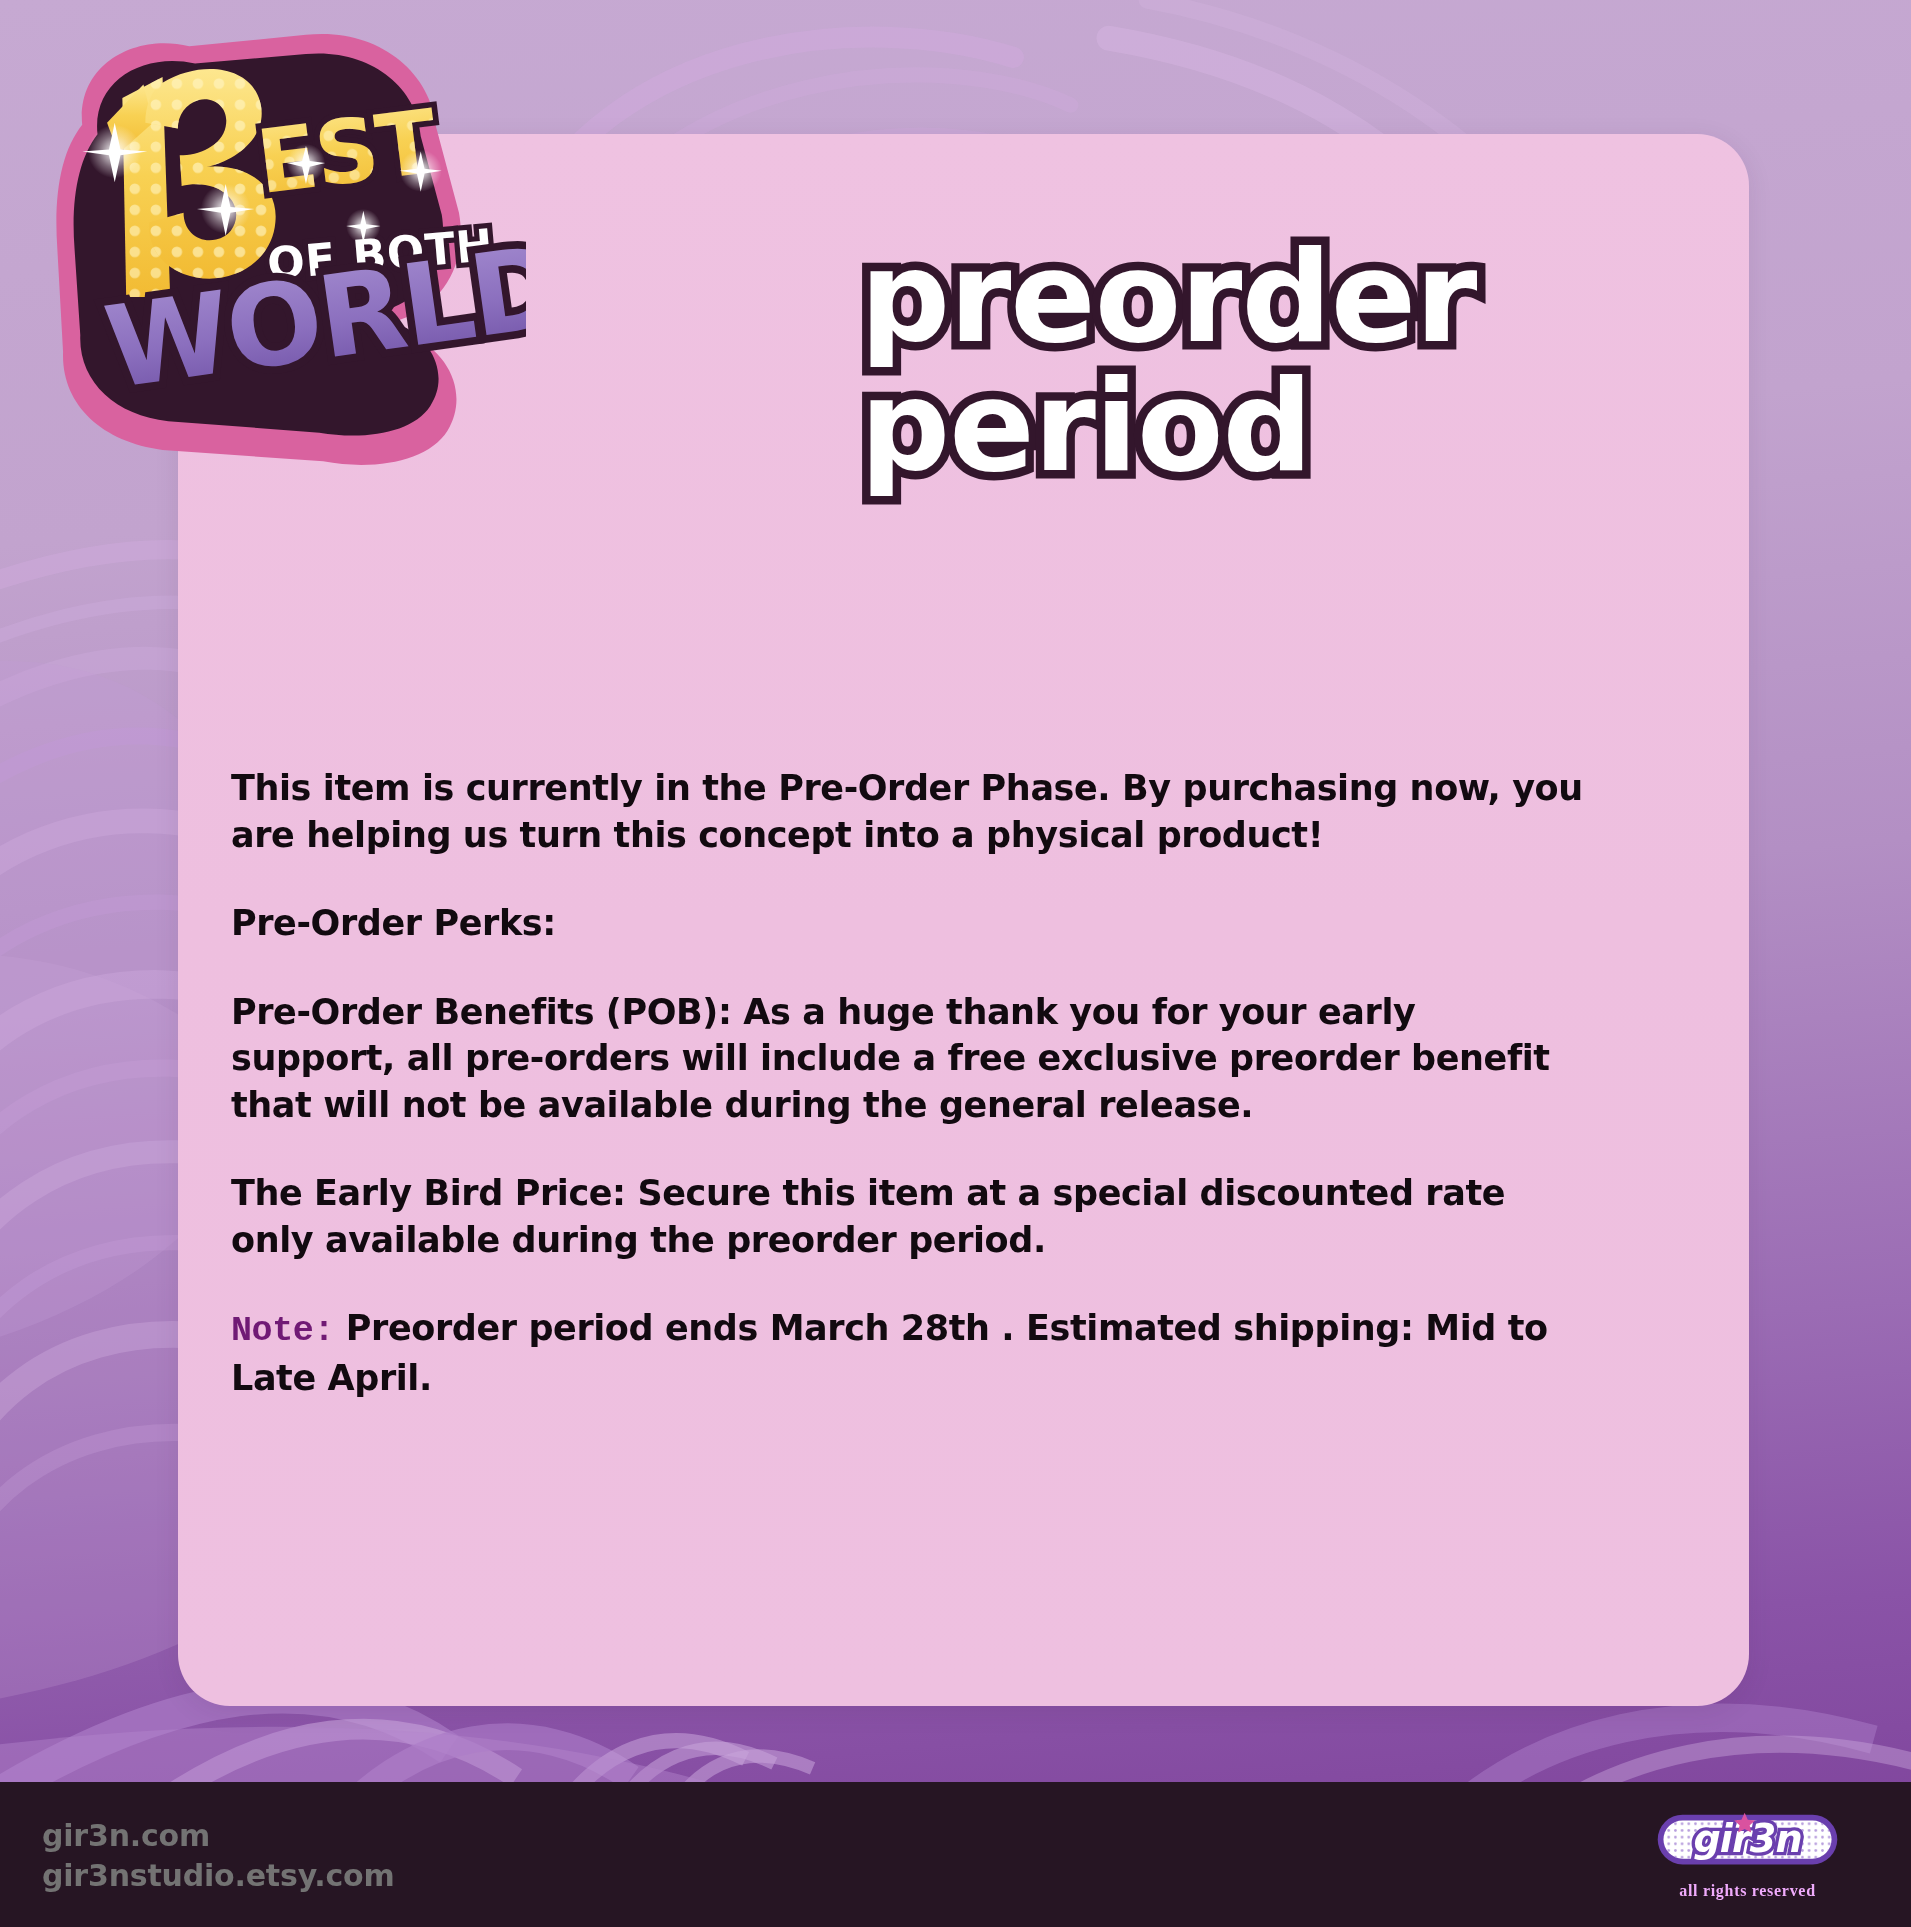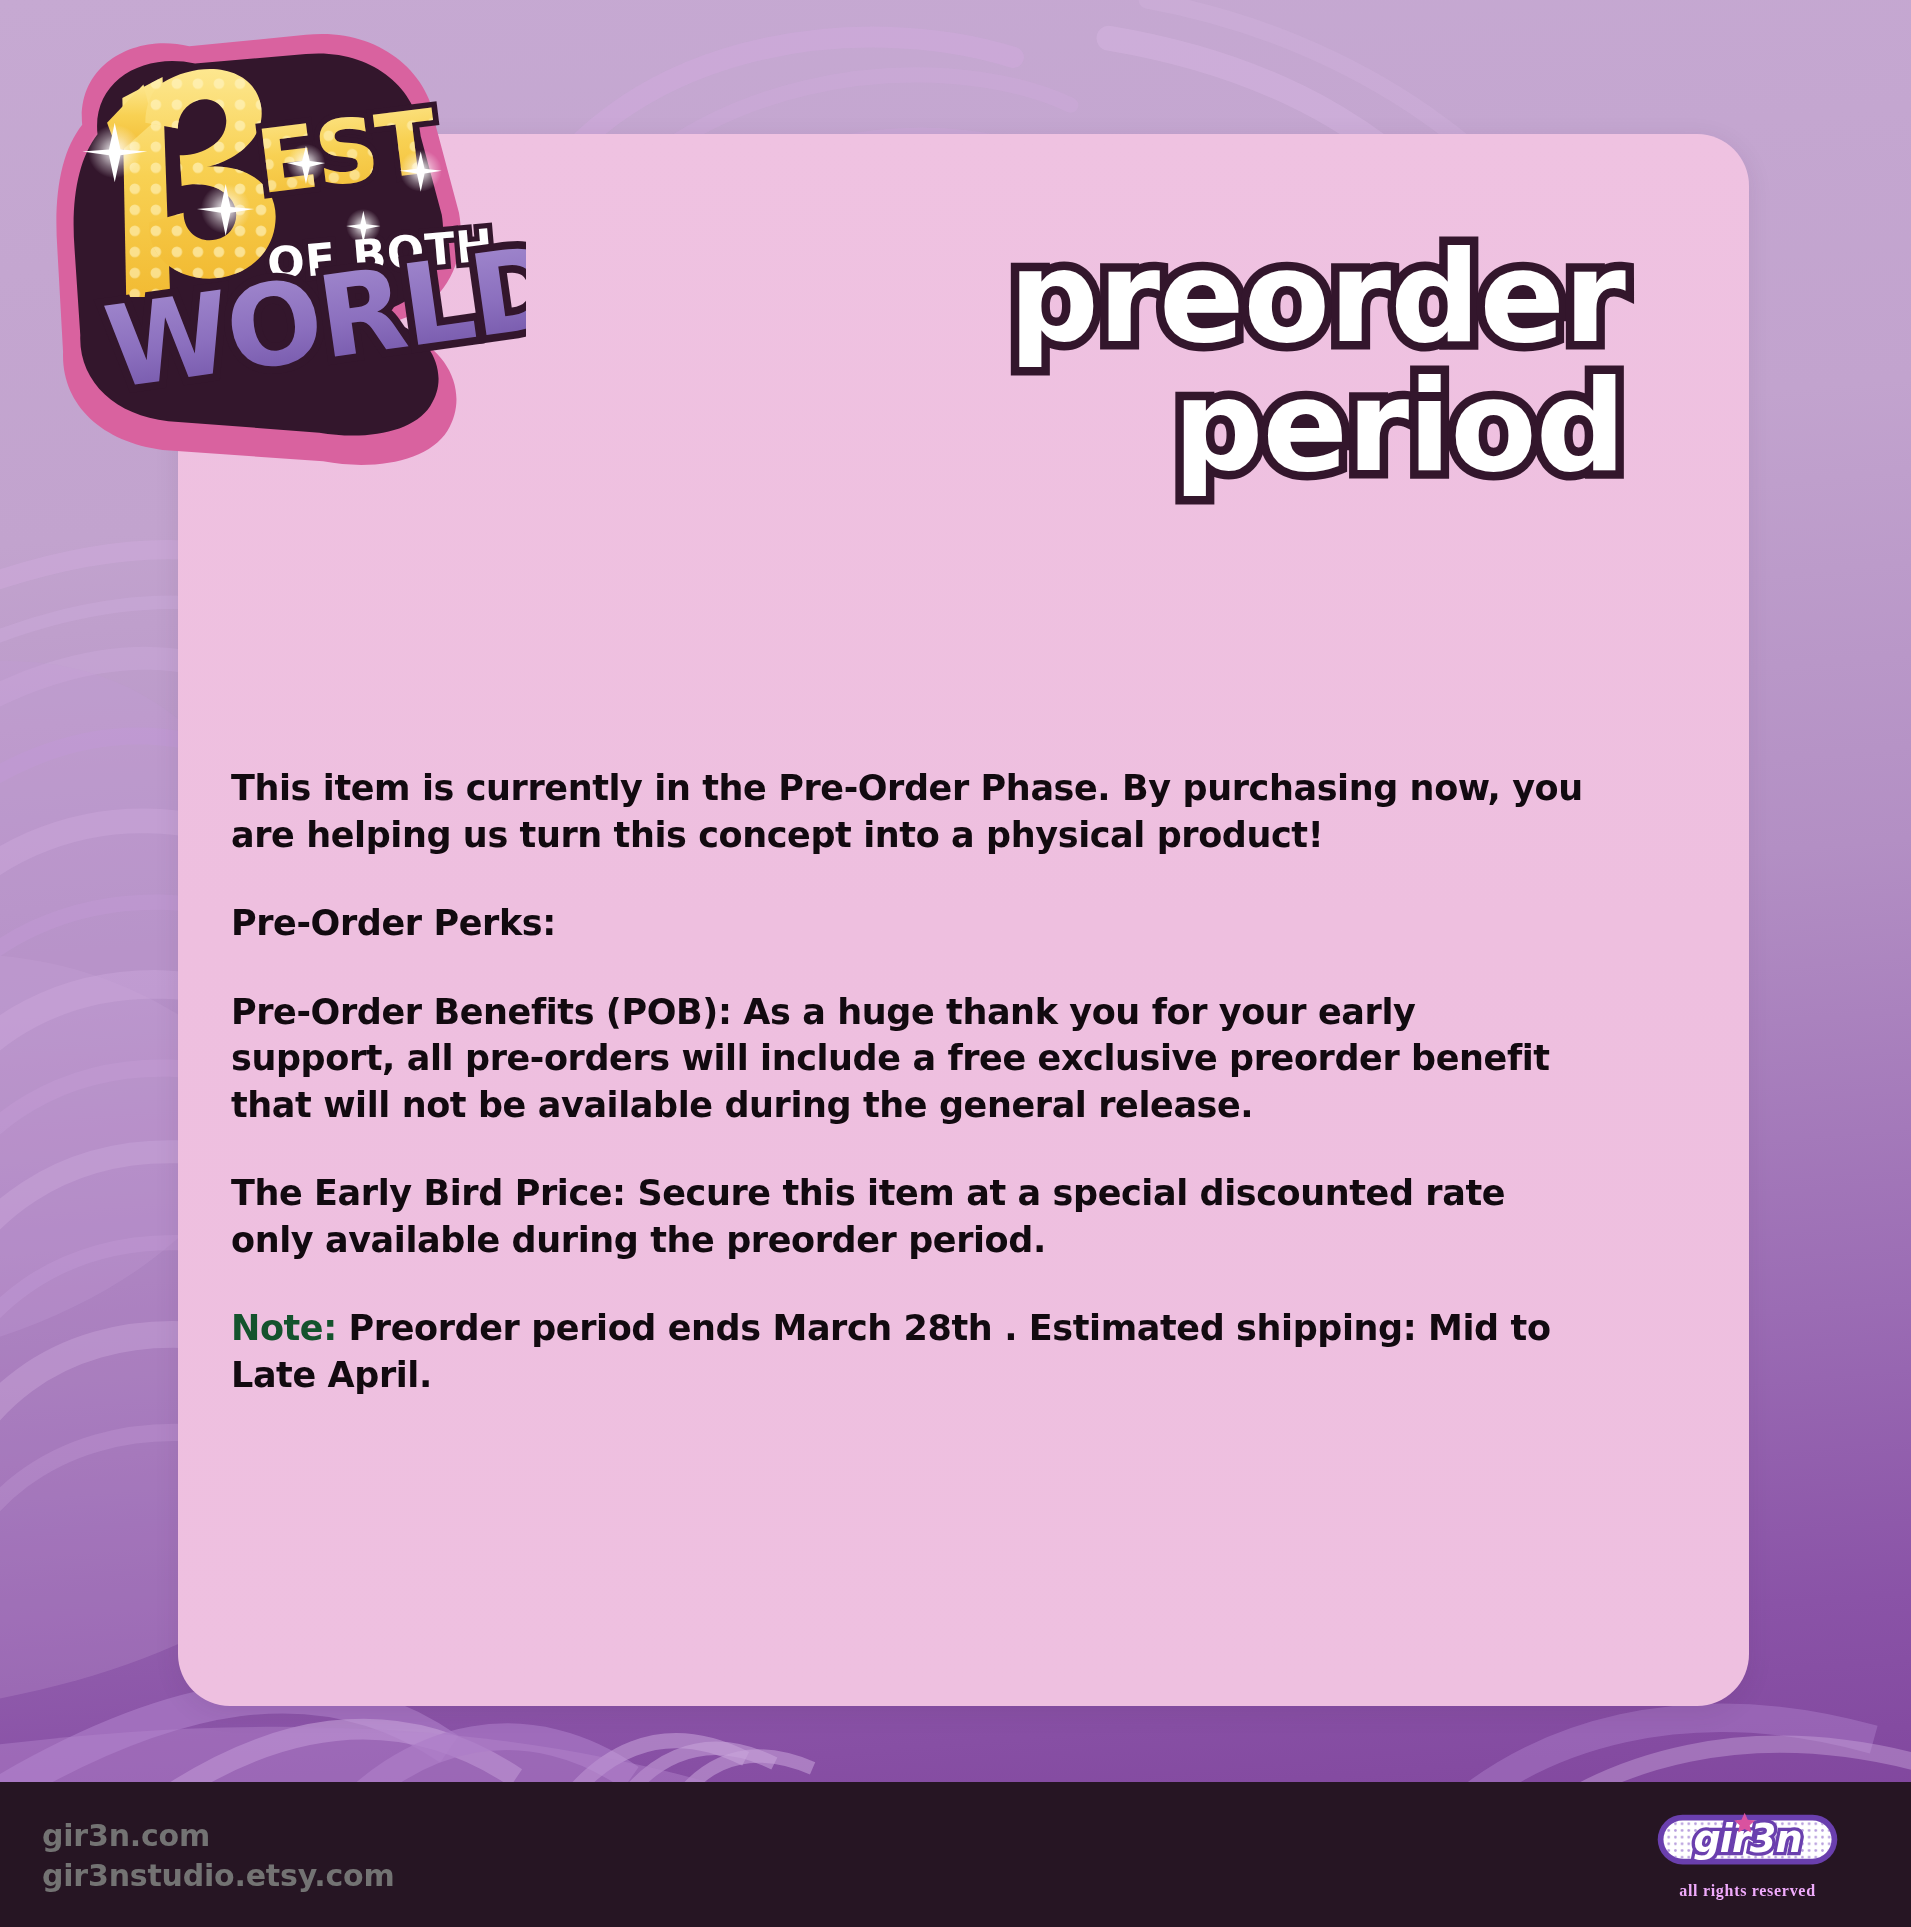--- a/index.html
+++ b/index.html
@@ -42,21 +42,21 @@
     z-index:6;
     pointer-events:none;
   }
   .logo svg{width:100%;height:100%;display:block;}
 
   
   .headline{
     position:absolute;
     left:860px;top:234px;
     width:765px;
-    text-align:right;
+    text-align:left;
     z-index:5;
   }
   .headline-line{
     font-family:"DejaVu Sans", sans-serif;
     font-weight:700;
     font-size:126px;
     line-height:1.02;
     color:#ffffff;
     letter-spacing:-1px;
     -webkit-text-stroke:17px #33162c;
@@ -75,21 +75,21 @@
   .para{
     font-family:"DejaVu Sans", sans-serif;
     font-weight:700;
     font-size:35px;
     line-height:1.33;
     color:#120a10;
     letter-spacing:-0.4px;
     margin:0 8px 42px 0;
   }
   .para:last-child{margin-bottom:0;}
-  .note-label{color:#14532d;}
+  .note-label{color:#701a75;font-family:Liberation Mono, monospace;}
 
   
   .footer{
     position:absolute;
     left:0;bottom:0;
     width:1912px;height:145px;
     background:#261523;
     z-index:7;
   }
   .footer-links{

